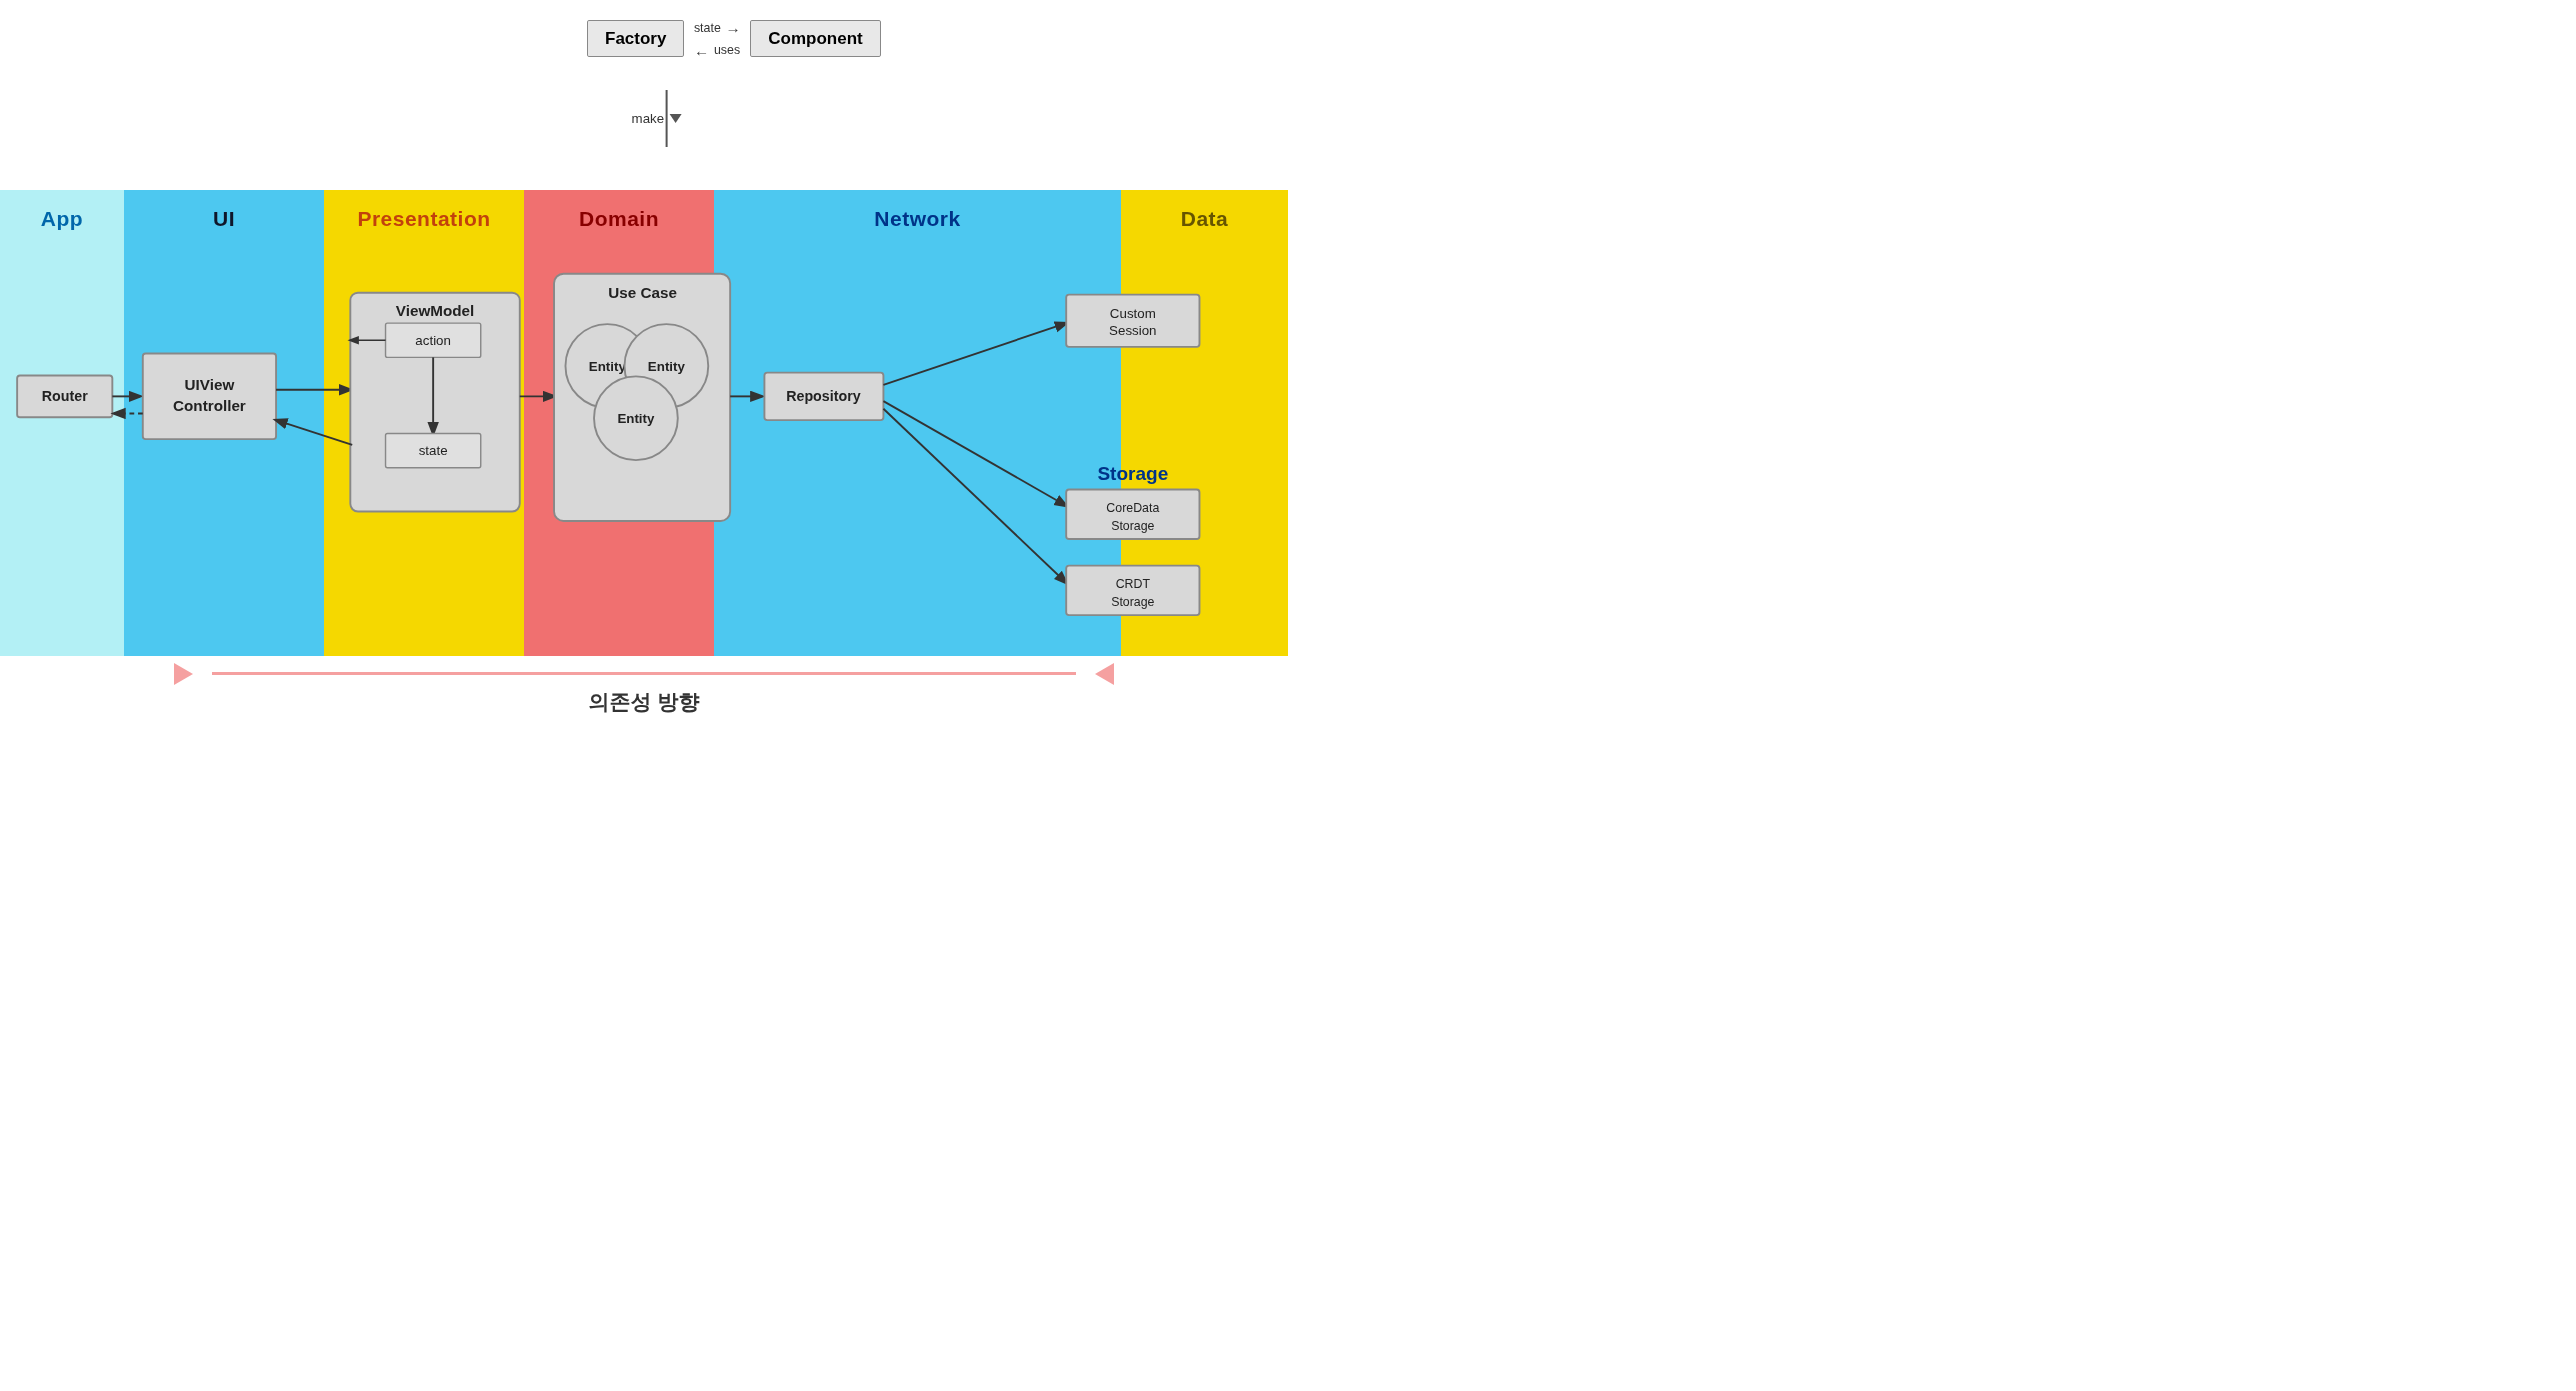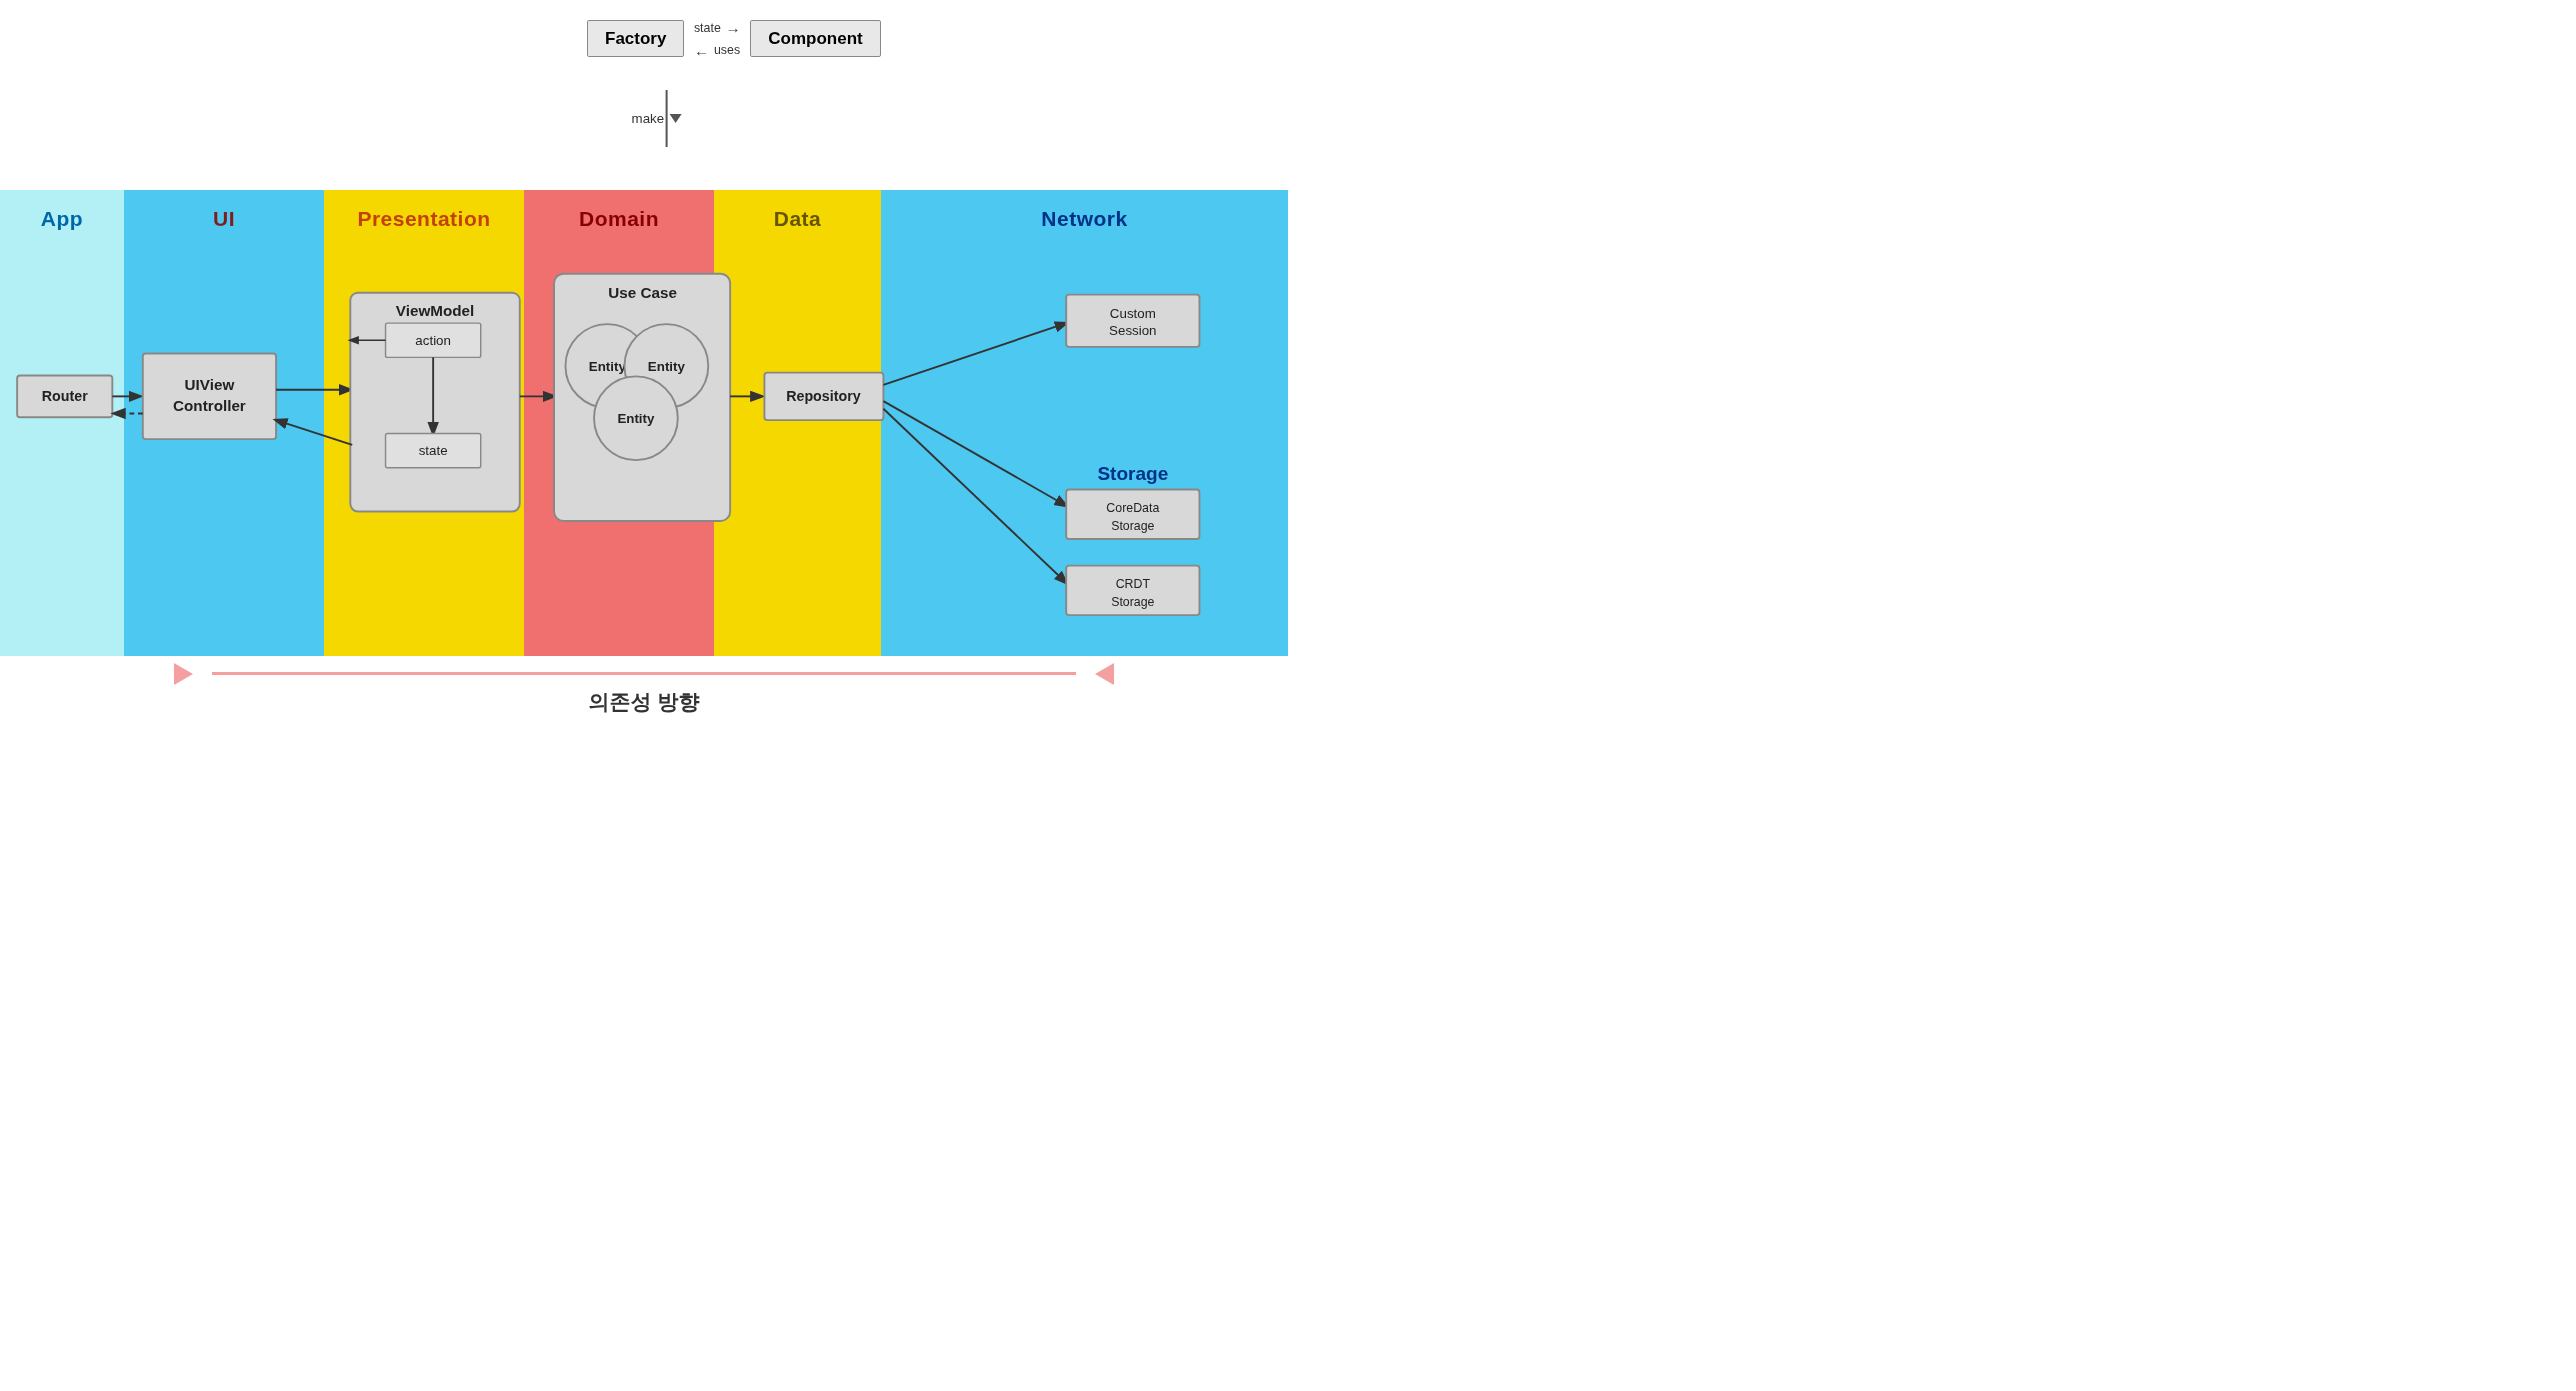--- a/index.html
+++ b/index.html
@@ -150,21 +150,21 @@
 
     .layer-title {
       font-size: 21px;
       font-weight: bold;
       color: #1a1a1a;
       margin-bottom: 10px;
       letter-spacing: 0.5px;
     }
 
     .layer-app .layer-title { color: #0066aa; }
-    .layer-ui .layer-title { color: #7f1d1d; }
+    .layer-ui .layer-title { color: #0f172a; }
     .layer-presentation .layer-title { color: #c2410c; }
     .layer-domain .layer-title { color: #880000; }
     .layer-data .layer-title { color: #665500; }
     .layer-network .layer-title { color: #003388; }
 
     
     .connectors-svg {
       position: absolute;
       top: 0;
       left: 0;
@@ -263,25 +263,25 @@
   </div>
   <div class="layer layer-ui">
     <span class="layer-title">UI</span>
   </div>
   <div class="layer layer-presentation">
     <span class="layer-title">Presentation</span>
   </div>
   <div class="layer layer-domain">
     <span class="layer-title">Domain</span>
   </div>
+  <div class="layer layer-network">
+    <span class="layer-title">Network</span>
+  </div>
   <div class="layer layer-data">
     <span class="layer-title">Data</span>
-  </div>
-  <div class="layer layer-network">
-    <span class="layer-title">Network</span>
   </div>
 
   <svg class="connectors-svg" viewBox="0 0 1353 490" preserveAspectRatio="none" style="position:absolute;top:0;left:0;width:100%;height:100%;">
 
     <defs>
       <marker id="arrow" markerWidth="8" markerHeight="8" refX="6" refY="3" orient="auto">
         <path d="M0,0 L0,6 L8,3 z" fill="#333"></path>
       </marker>
       <marker id="arrow-dashed" markerWidth="8" markerHeight="8" refX="6" refY="3" orient="auto">
         <path d="M0,0 L0,6 L8,3 z" fill="#333"></path>

